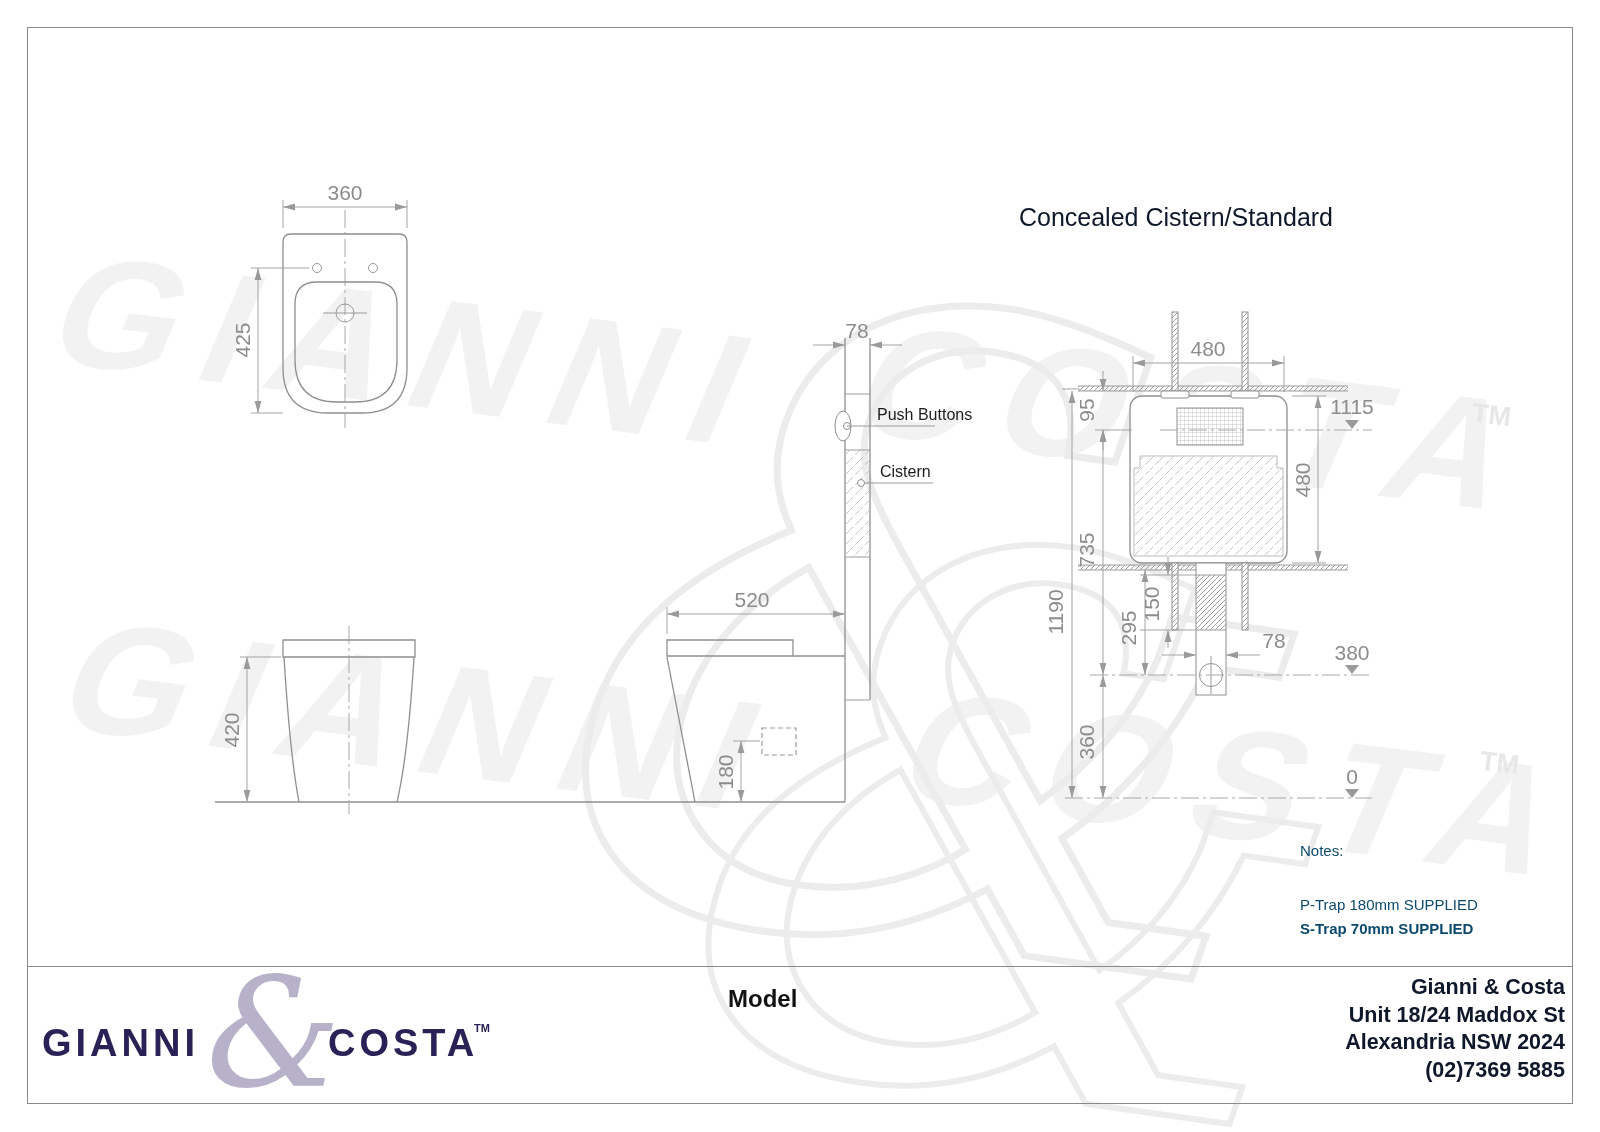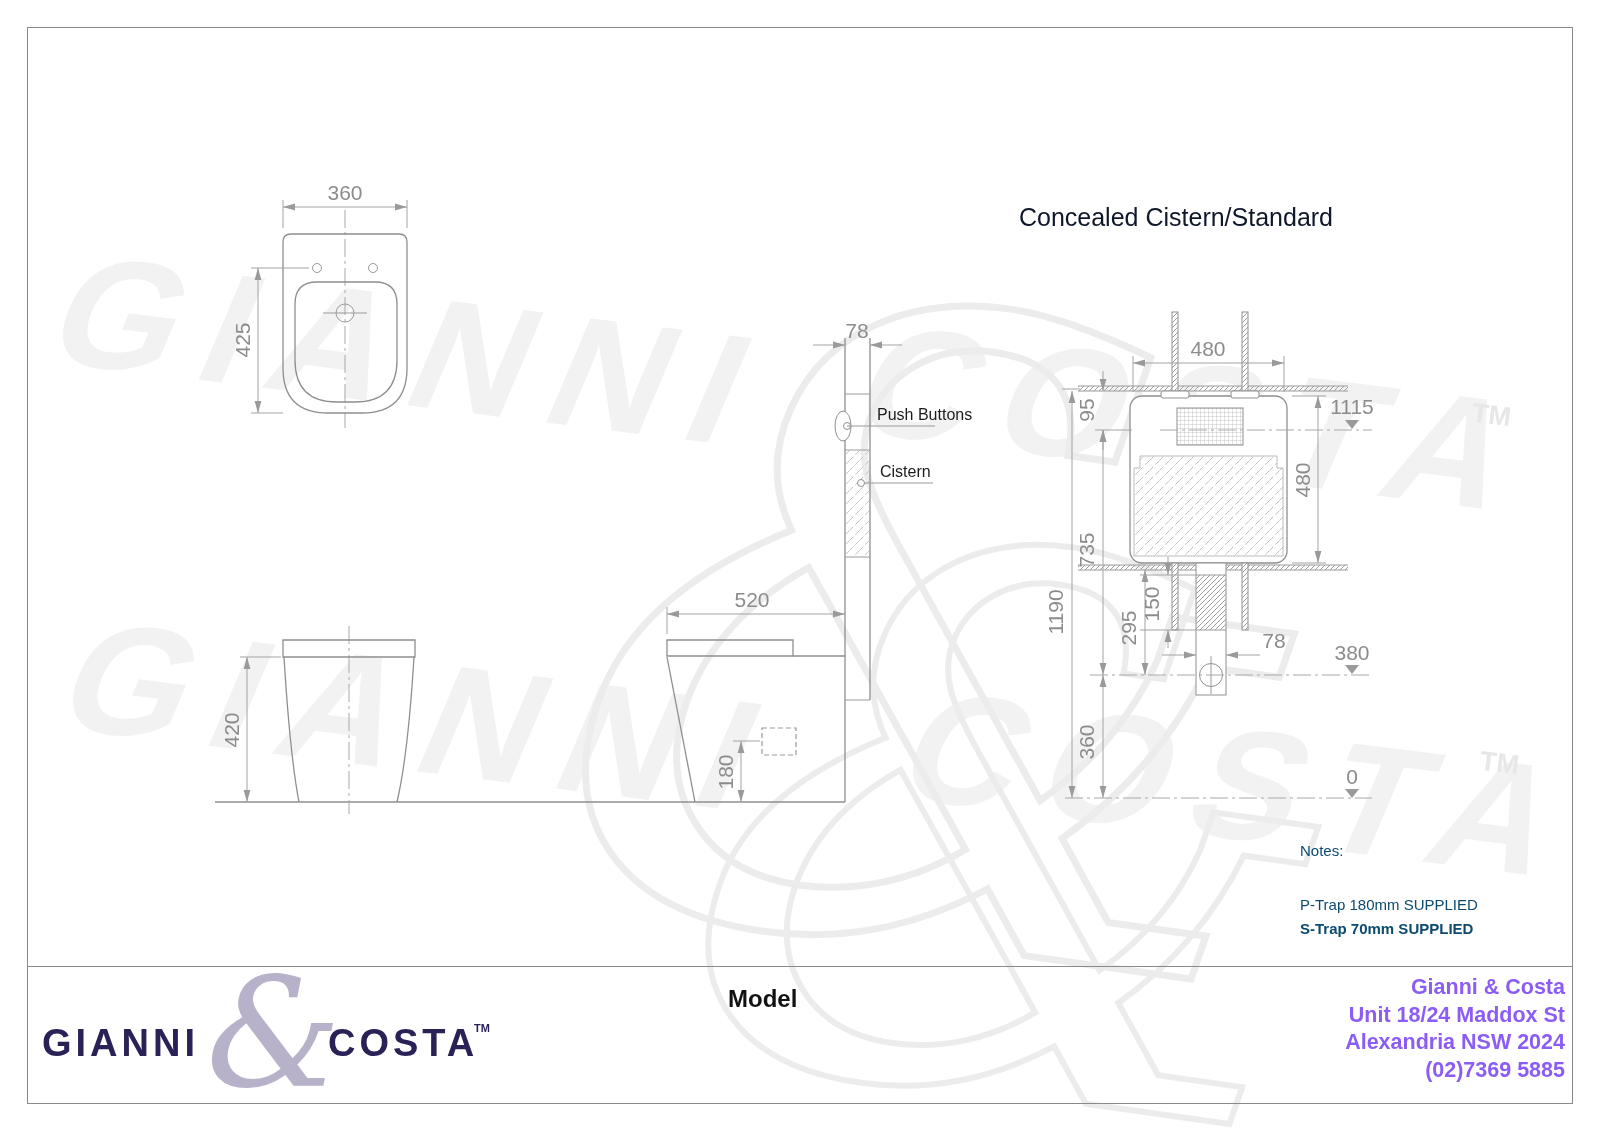--- a/index.html
+++ b/index.html
@@ -34,21 +34,21 @@
   .dash{stroke:#9a9a9a;fill:none;stroke-width:1.2px;stroke-dasharray:5 3;}
   
   .logo-word{font-weight:900;color:#2a2157;font-size:38px;letter-spacing:4px;
        z-index:5;}
   .logo-amp{font-family:"DejaVu Serif",serif;font-style:italic;
        color:#b7b2ca;font-size:152px;line-height:1;z-index:4;}
   .logo-tm{font-weight:700;color:#2a2157;font-size:11px;z-index:5;}
   .model-block{left:728px;top:983px;font-size:24px;font-weight:700;
        color:#121212;line-height:32px;z-index:5;}
   .addr-block{right:35px;top:974px;text-align:right;font-size:21.5px;
-       font-weight:700;color:#8b5cf6;line-height:27.5px;z-index:5;}
+       font-weight:700;color:#0f172a;line-height:27.5px;z-index:5;}
 </style>
 </head>
 <body>
 
 <div class="abs wm-word" style="left:95px;top:232px;">GIANNI</div>
 <div class="abs wm-word" style="left:900px;top:302px;">COSTA</div>
 <div class="abs wm-word" style="left:105px;top:598px;">GIANNI</div>
 <div class="abs wm-word" style="left:945px;top:668px;">COSTA</div>
 <div class="abs wm-tm" style="left:1472px;top:400px;">TM</div>
 <div class="abs wm-tm" style="left:1480px;top:748px;">TM</div>

